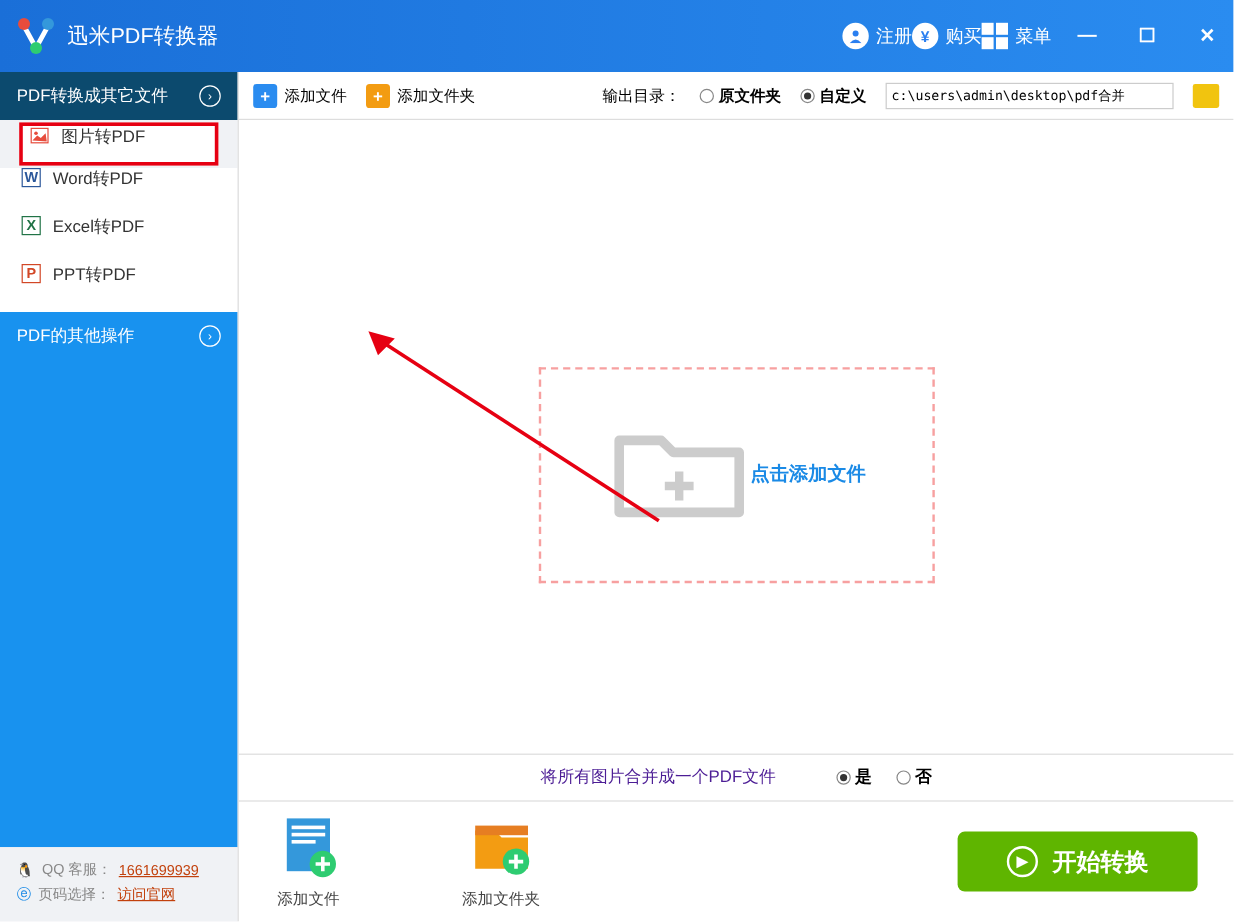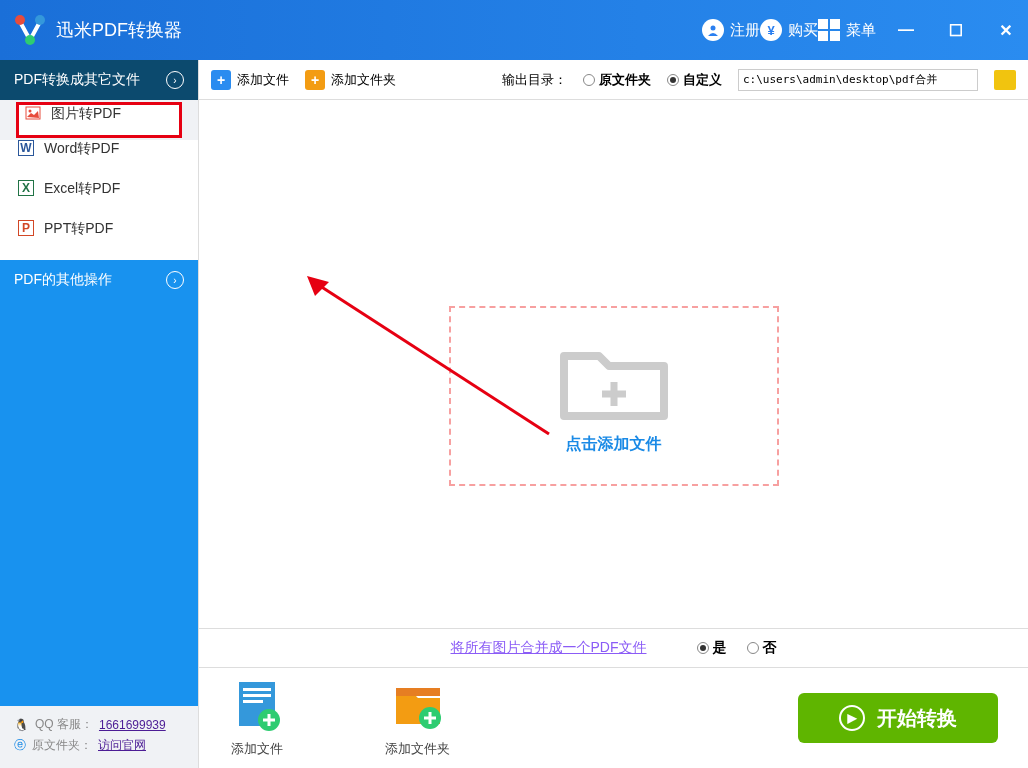--- a/index.html
+++ b/index.html
@@ -24,21 +24,21 @@
 
 .sidebar { width: 198px; background: #f0f2f5; display: flex; flex-direction: column; }
 .side-section { height: 40px; background: #0c4a6e; color: #fff; display: flex; align-items: center; padding: 0 14px; font-size: 14px; cursor: pointer; justify-content: space-between; }
 .side-section.blue2 { background: #1892ef; }
 .chev-circle { width: 18px; height: 18px; border: 1px solid #fff; border-radius: 50%; display: flex; align-items: center; justify-content: center; font-size: 10px; }
 .side-item { height: 40px; display: flex; align-items: flex-start; padding: 0 18px; gap: 10px; font-size: 14px; color: #333; cursor: pointer; background: #fff; }
 .side-item.highlighted { border: 3px solid #e60012; background: #fff; margin: 2px 16px; height: 36px; padding: 0 6px; }
 .side-icon { width: 16px; height: 16px; display: flex; align-items: center; justify-content: center; }
 .sidebar-spacer { flex: 1; background: #1892ef; }
 .sidebar-footer { background: #f0f2f5; padding: 10px 14px; font-size: 12px; color: #888; }
-.sidebar-footer a { color: #4c1d95; text-decoration: underline; }
+.sidebar-footer a { color: #c2410c; text-decoration: underline; }
 .sf-row { display: flex; align-items: center; gap: 6px; margin-bottom: 4px; }
 
 
 .content { flex: 1; display: flex; flex-direction: column; border-left: 1px solid #ddd; }
 
 
 .toolbar { height: 40px; display: flex; align-items: center; padding: 0 12px; gap: 6px; border-bottom: 1px solid #ddd; font-size: 13px; }
 .tool-btn { display: flex; align-items: center; gap: 6px; cursor: pointer; }
 .sq-icon { width: 20px; height: 20px; border-radius: 3px; display: flex; align-items: center; justify-content: center; color: #fff; font-size: 14px; font-weight: bold; }
 .sq-blue { background: #2a8cf0; }
@@ -56,30 +56,30 @@
 .col-name { width: 175px; }
 .col-pages { width: 90px; }
 .col-sel { width: 155px; }
 .col-status { width: 120px; }
 .col-open { width: 45px; }
 .col-out { width: 50px; }
 .col-del { width: 45px; }
 
 
 .workarea { flex: 1; position: relative; }
-.dropbox { position: absolute; left: 50%; top: 56%; transform: translate(-50%, -50%); width: 330px; height: 180px; border: 2px dashed #f7a0a0; display: flex; flex-direction: column; align-items: center; justify-content: center; cursor: pointer; }
+.dropbox { position: absolute; left: 50%; top: 56%; transform: translate(-50%, -50%); width: 330px; height: 180px; border: 2px dashed #f7a0a0; display: flex; flex-direction: row; align-items: center; justify-content: center; cursor: pointer; }
 .folder-svg { color: #ccc; margin-bottom: 8px; }
 .dropbox-label { color: #1a8ae6; font-weight: bold; font-size: 16px; }
 
 
 .arrow-overlay { position: absolute; left: 100px; top: 174px; width: 260px; height: 170px; pointer-events: none; }
 
 
 .opts-row { display: flex; align-items: center; justify-content: center; gap: 50px; height: 40px; border-top: 1px solid #ddd; border-bottom: 1px solid #ddd; font-size: 14px; }
-.opts-label { color: #8b5cf6; text-decoration: underline; }
+.opts-label { color: #4c1d95; }
 .opts-radios { display: flex; gap: 20px; }
 
 
 .bottombar { height: 100px; display: flex; align-items: center; padding: 0 30px; gap: 100px; }
 .action { display: flex; flex-direction: column; align-items: center; gap: 6px; font-size: 13px; color: #444; cursor: pointer; }
 .action-icon { width: 56px; height: 56px; border-radius: 6px; display: flex; align-items: center; justify-content: center; }
 .start-btn { margin-left: auto; background: #5fb500; color: #fff; width: 200px; height: 50px; border-radius: 6px; display: flex; align-items: center; justify-content: center; gap: 12px; font-size: 20px; font-weight: bold; cursor: pointer; }
 .play-circle { width: 26px; height: 26px; border: 2px solid #fff; border-radius: 50%; display: flex; align-items: center; justify-content: center; font-size: 12px; }
 </style>
 </head>
@@ -163,21 +163,21 @@
     </div>
     <div class="sidebar-spacer"></div>
     <div class="sidebar-footer">
       <div class="sf-row">
         <span style="color:#12b7f5;">🐧</span>
         <span>QQ 客服：</span>
         <a href="#">1661699939</a>
       </div>
       <div class="sf-row">
         <span style="color:#1a8ae6;">ⓔ</span>
-        <span>原文件夹：</span>
+        <span>页码选择：</span>
         <a href="#">访问官网</a>
       </div>
     </div>
   </div>
 
   <div class="content">
 
     <div class="toolbar">
       <div class="tool-btn">
         <span class="sq-icon sq-blue">+</span>

